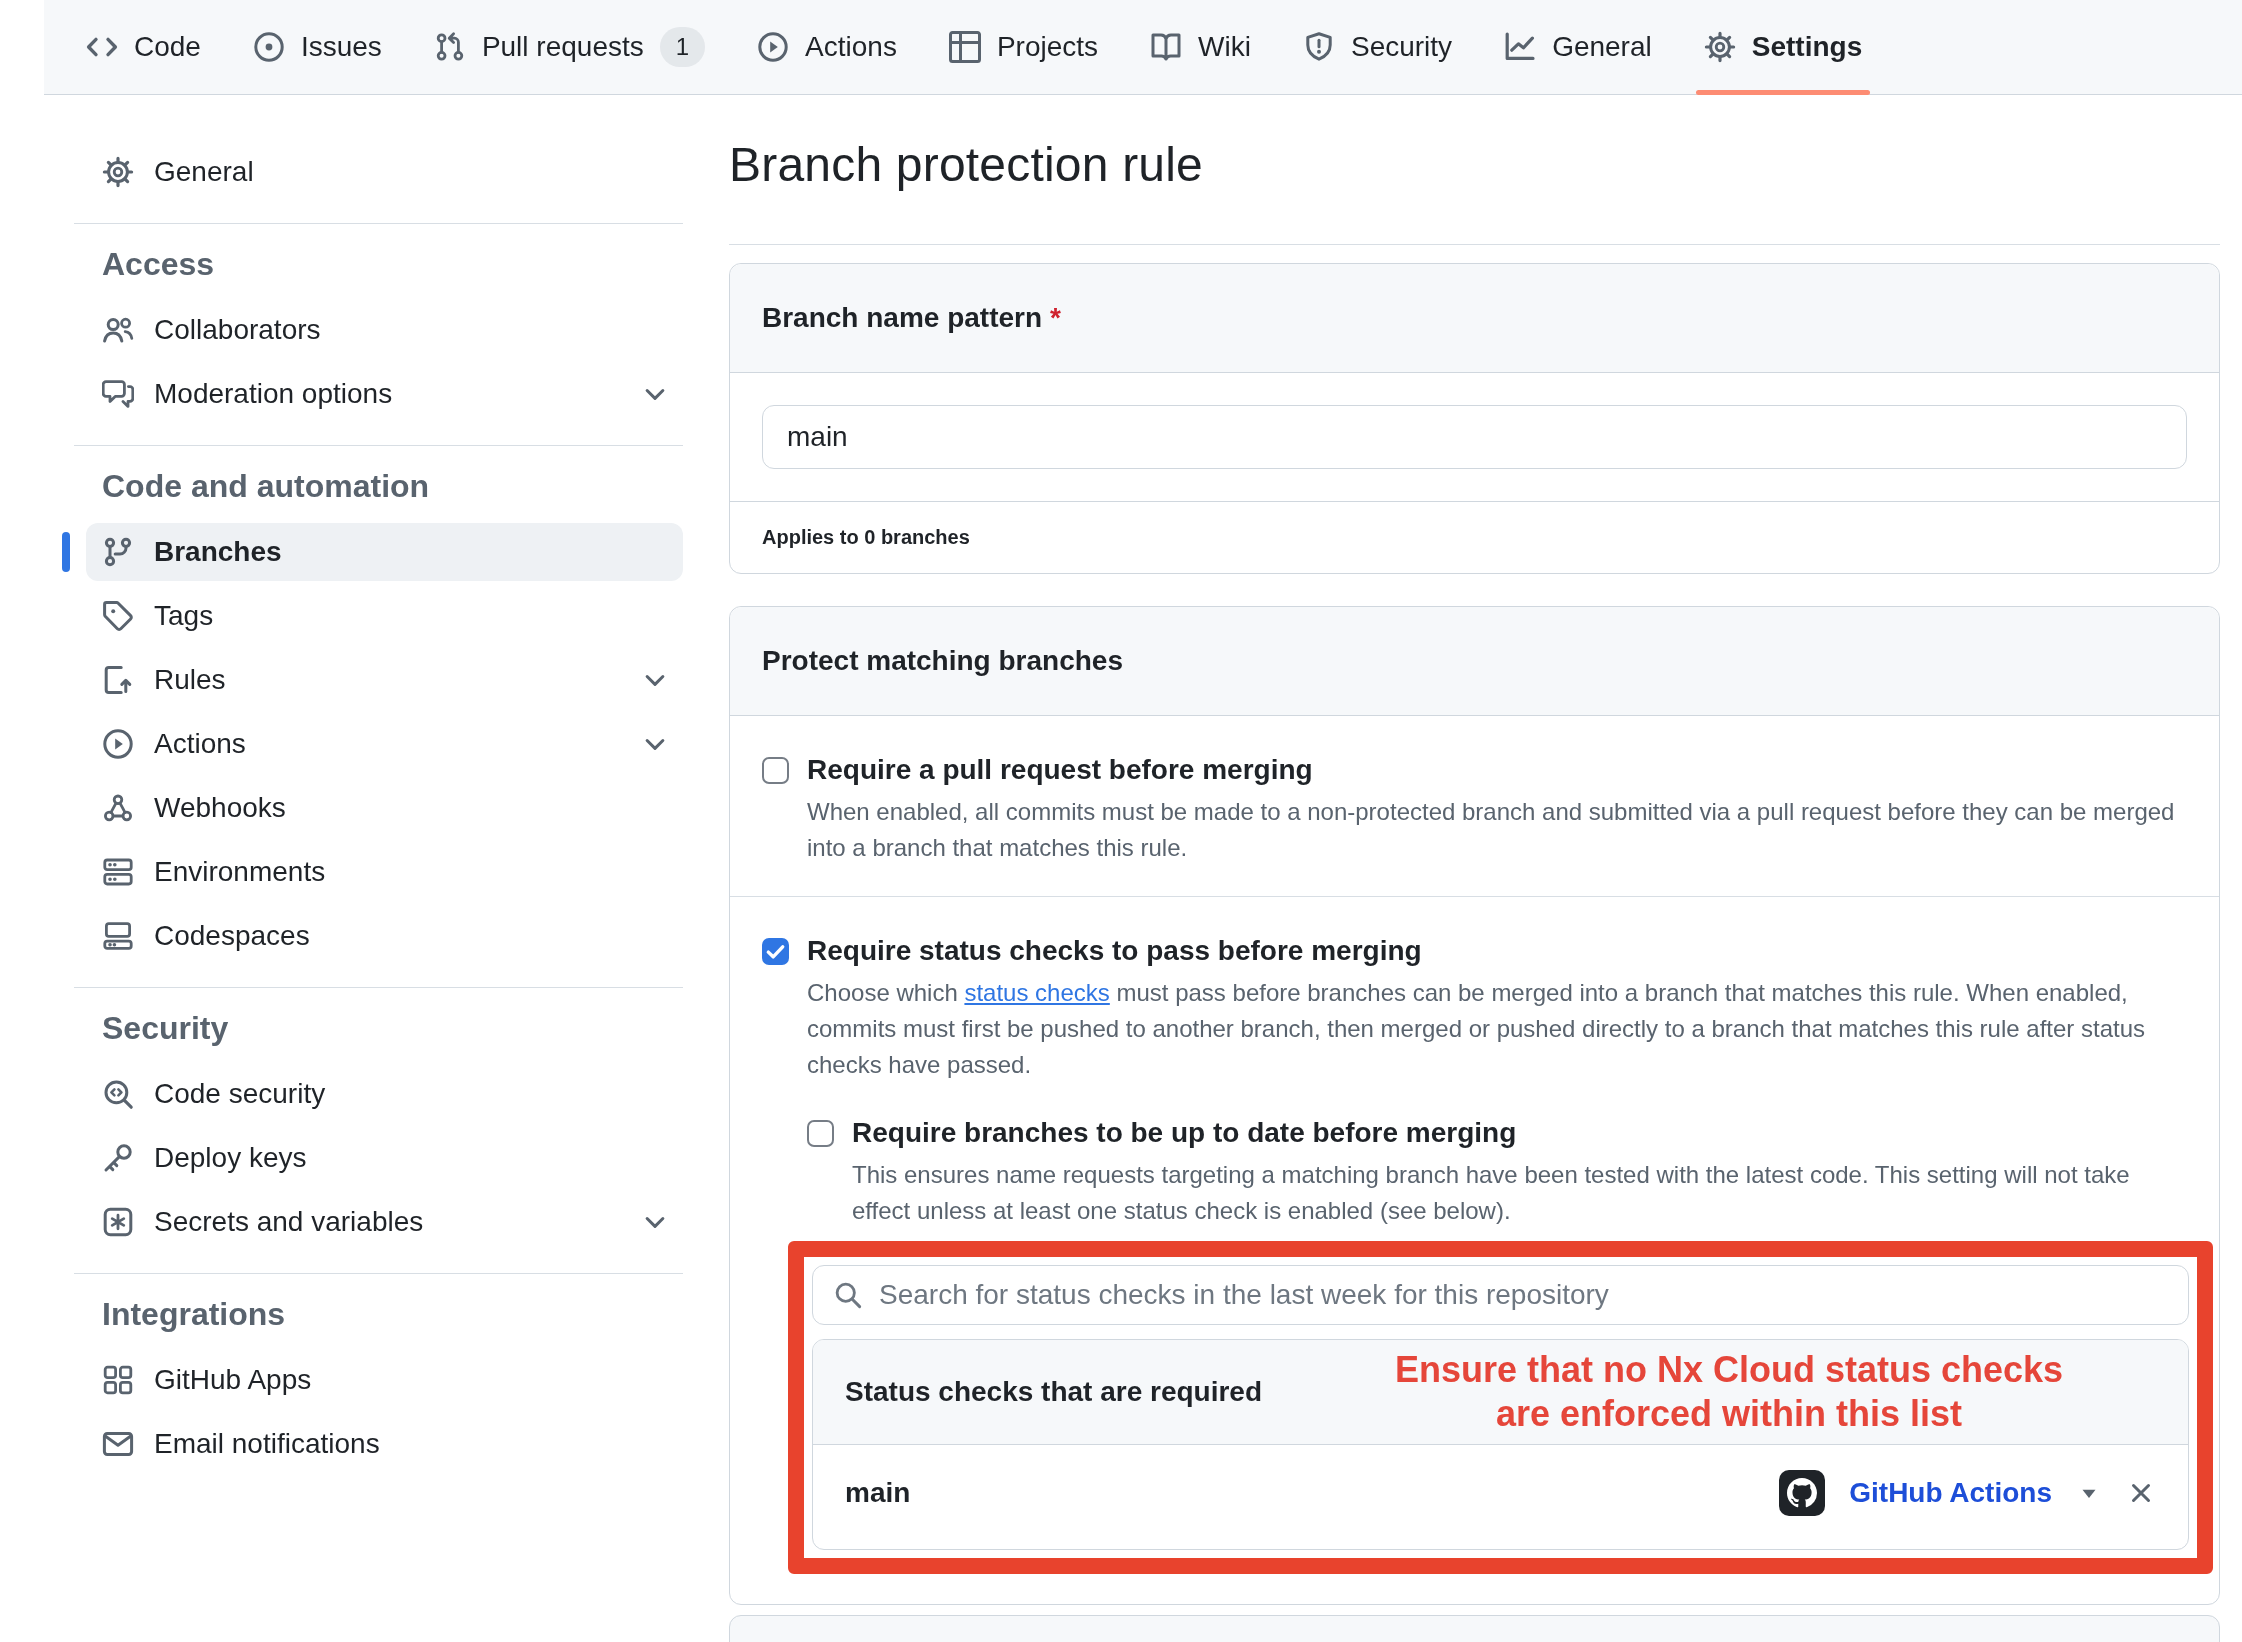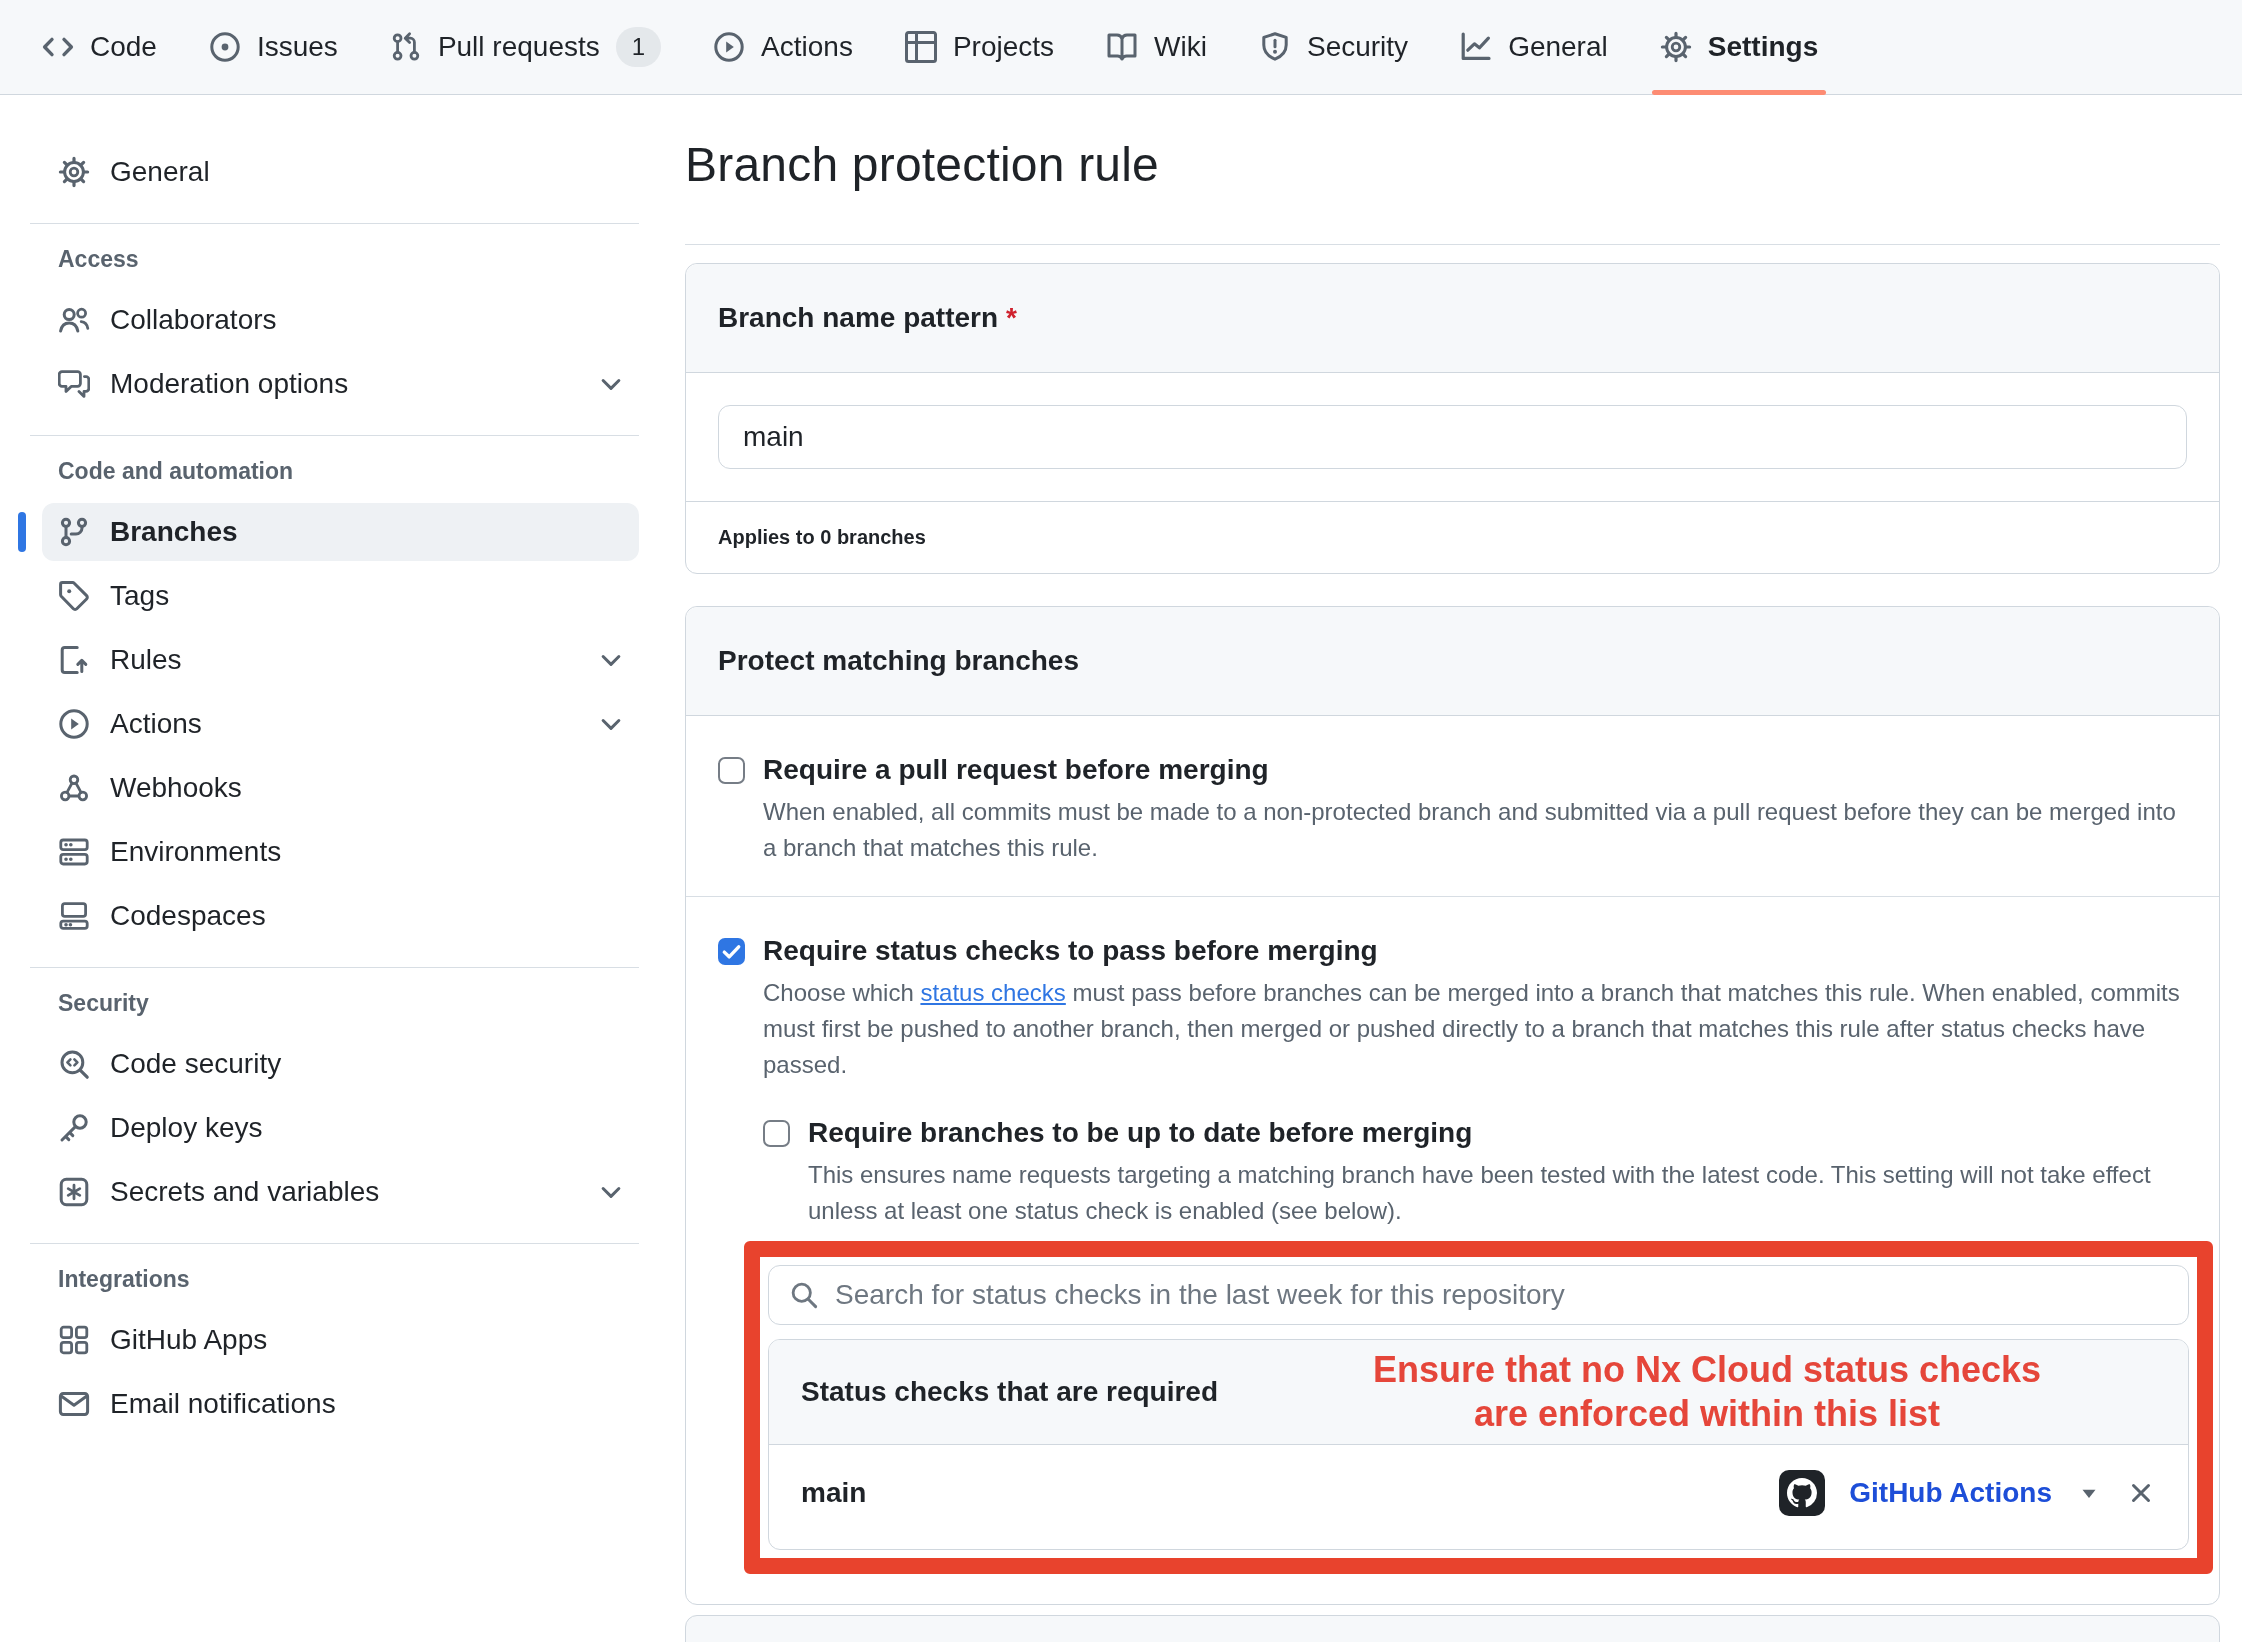--- a/index.html
+++ b/index.html
@@ -1,18 +1,18 @@
 <!DOCTYPE html>
 <html><head>
 <meta charset="utf-8">
 <style>
   * { margin:0; padding:0; box-sizing:border-box; }
   html,body { width:2242px; height:1642px; }
   body { font-family:"Liberation Sans","DejaVu Sans",sans-serif; color:#1f2328; background:#fff; overflow:hidden; }
-  .page { width:2242px; height:1642px; overflow:hidden; position:relative; }
+  .page { width:2242px; height:1642px; overflow:hidden; position:relative;padding-left:44px; }
 
   
   .topnav { height:95px; background:#f6f8fa; border-bottom:1px solid #d0d7de; display:flex; align-items:stretch; padding:0 16px; }
   .navitem { display:flex; align-items:center; gap:16px; padding:0 16px; margin:0 10px; font-size:28px; color:#1f2328; position:relative; cursor:pointer; }
   .navitem svg { flex:0 0 auto; }
   .navitem.active .nav-label { font-weight:600; }
   .navitem.active::after { content:""; position:absolute; left:8px; right:8px; bottom:-1px; height:5px; border-radius:4px; background:#fd8c73; }
   .count-badge { background:rgba(175,184,193,.25); border-radius:24px; font-size:24px; line-height:1; padding:8px 16px; color:#1f2328; }
 
   
@@ -20,21 +20,21 @@
   .sidebar { width:655px; flex:0 0 655px; padding:48px 16px 0 30px; }
   .main { flex:1; padding:0 22px 0 30px; min-width:0; }
 
   
   .side-item { position:relative; display:flex; align-items:center; gap:20px; height:58px; margin:0 0 6px 12px; padding:0 14px 0 16px; border-radius:12px; font-size:28px; cursor:pointer; }
   .side-item .ic { flex:0 0 auto; }
   .side-item.selected { background:#eef1f4; font-weight:600; }
   .side-item.selected::before { content:""; position:absolute; left:-24px; top:9px; width:8px; height:40px; border-radius:6px; background:#2f76e3; }
   .side-item .chev { margin-left:auto; }
   .side-divider { border-top:1px solid #d8dee4; margin:22px 0 22px 0; }
-  .side-header { font-size:23px; font-weight:700; color:#59636e; margin:14px 0 18px 28px; }
+  .side-header { font-size:32px; font-weight:700; color:#59636e; margin:14px 0 18px 28px; }
 
   
   h1.page-title { font-size:48px; font-weight:400; margin-top:42px; letter-spacing:.2px; }
   .title-divider { border-top:1px solid #d8dee4; margin-top:52px; }
 
   .card { border:1px solid #d0d7de; border-radius:12px; margin-top:18px; background:#fff; }
   .card + .card { margin-top:32px; }
   .card-header { background:#f6f8fa; border-bottom:1px solid #d0d7de; border-radius:12px 12px 0 0; padding:38px 32px; font-size:28px; font-weight:600; }
   .required-star { color:#cf222e; font-weight:700; margin-left:8px; }
   .card-body { padding:32px; }

